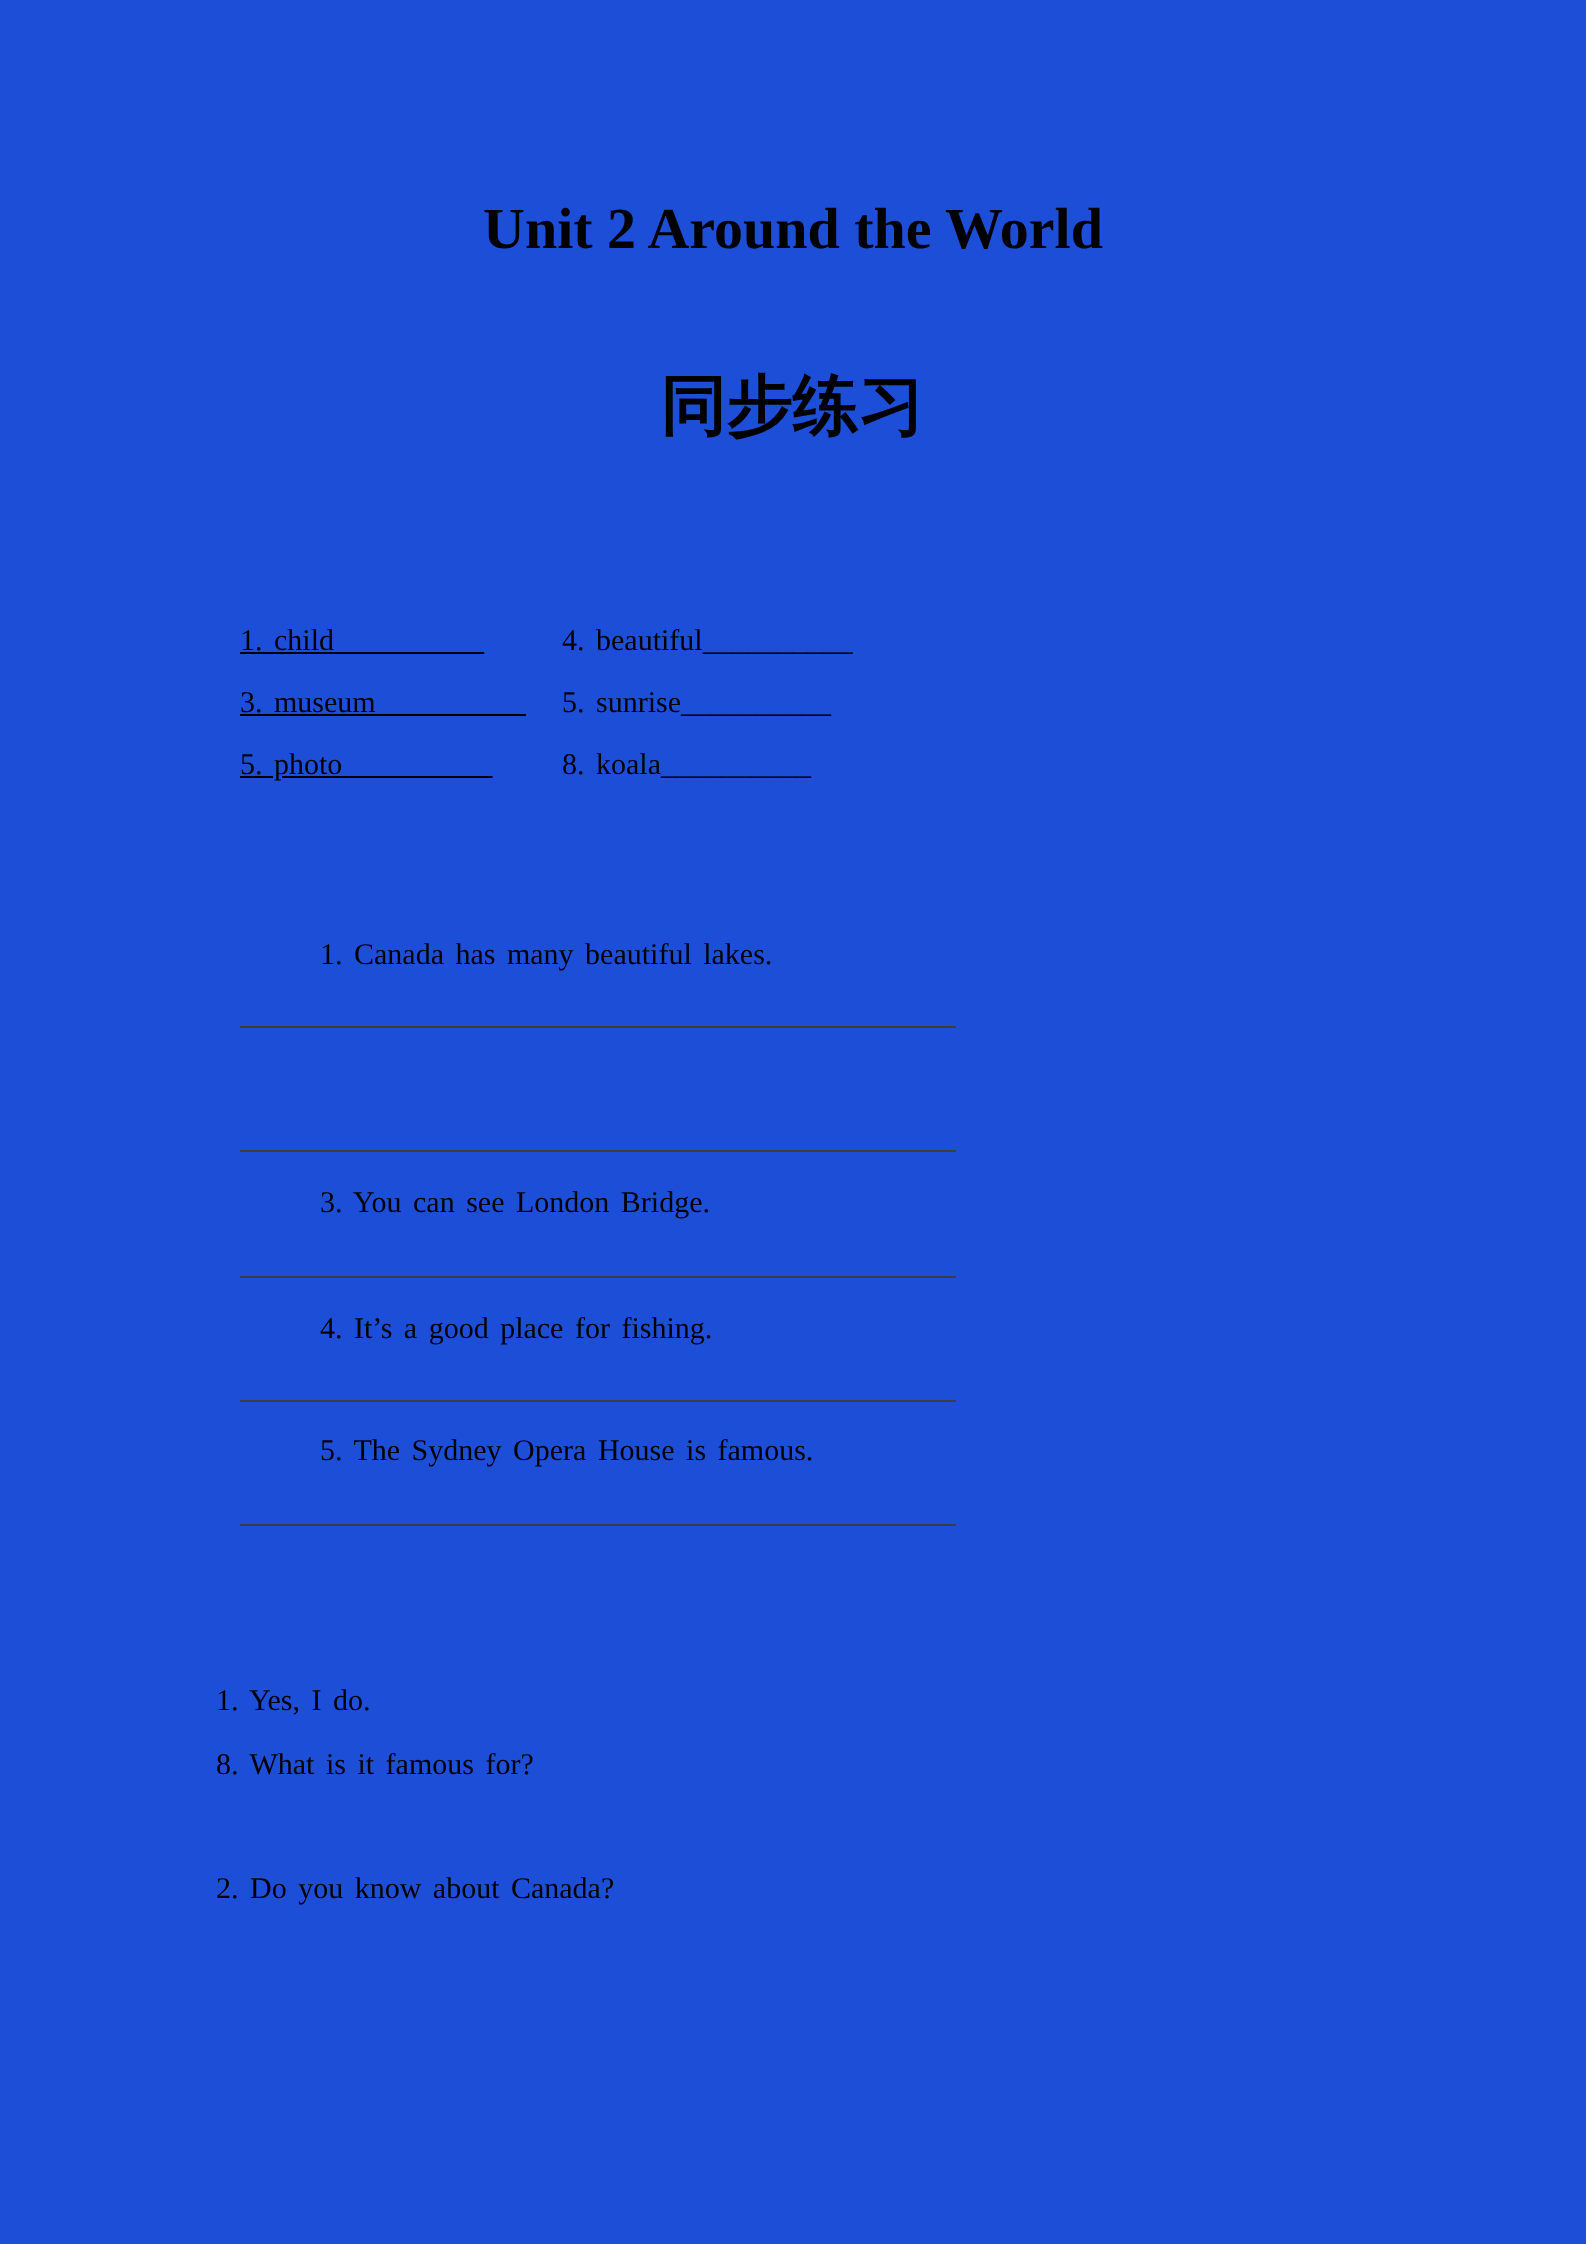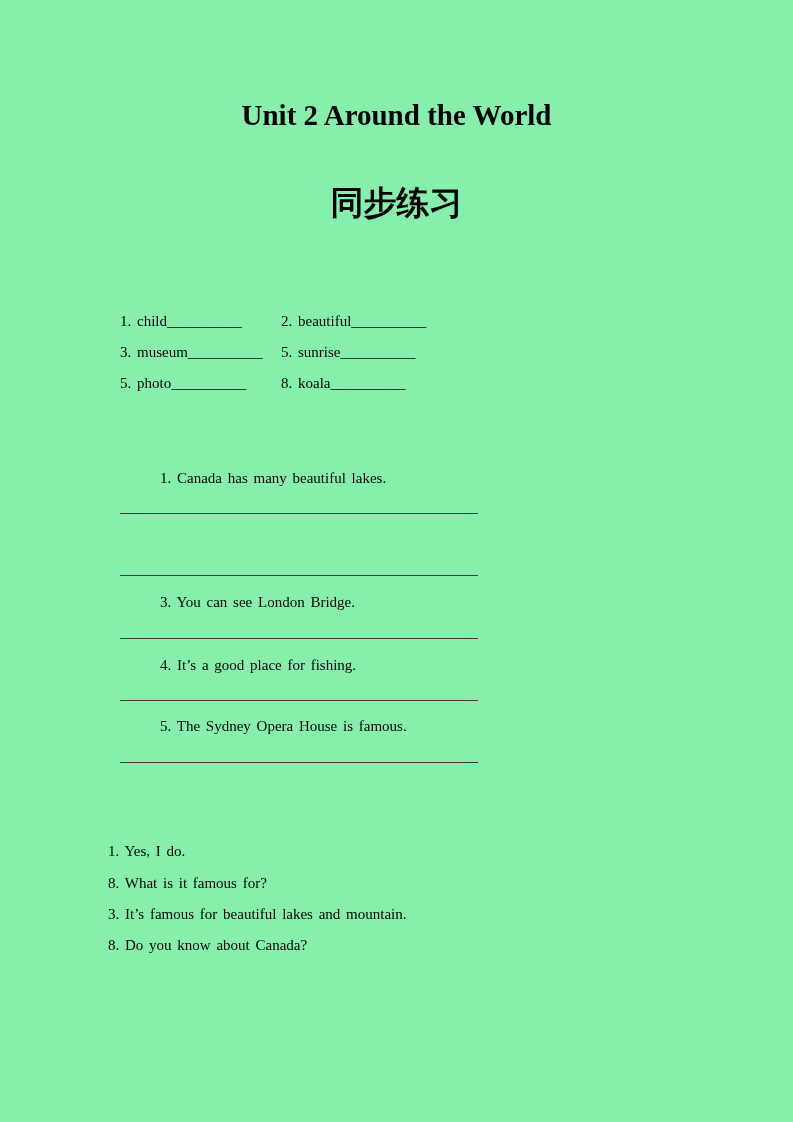--- a/index.html
+++ b/index.html
@@ -5,21 +5,21 @@
   html, body {
     margin: 0;
     padding: 0;
     background: #ffffff;
   }
   .page {
     position: relative;
     width: 793px;
     height: 1122px;
     margin: 0 auto;
-    background: #86efac;
+    background: #1d4ed8;
     color: #000000;
     font-family: "Liberation Serif", "DejaVu Serif", serif;
     overflow: hidden;
   }
   .abs { position: absolute; }
   .title-en, .title-lesson {
     left: 0;
     width: 793px;
     text-align: center;
     font-weight: bold;
@@ -43,41 +43,42 @@
   .body-text {
     font-size: 15px;
     line-height: 1.15;
     word-spacing: 2px;
     white-space: nowrap;
   }
   .word-row { left: 120px; }
   .word-cell-left {
     display: inline-block;
     width: 161px;
+    text-decoration: underline;
   }
   .word-cell-right { display: inline-block; }
   .sentence { left: 120px; margin-left: 40px; }
   .blank-line {
     left: 120px;
     width: 358px;
     height: 0;
     border-top: 1px solid #3d3d3d;
   }
   .qa-line { left: 108px; }
 </style>
 </head>
 <body>
 
 <div class="page">
 
   <div class="abs title-en">Unit 2 Around the World</div>
   <div class="abs title-cn">同步练习</div>
 
   <div class="abs body-text word-row" style="top:313px">
-    <span class="word-cell-left">1. child__________</span><span class="word-cell-right">2. beautiful__________</span>
+    <span class="word-cell-left">1. child__________</span><span class="word-cell-right">4. beautiful__________</span>
   </div>
   <div class="abs body-text word-row" style="top:344px">
     <span class="word-cell-left">3. museum__________</span><span class="word-cell-right">5. sunrise__________</span>
   </div>
   <div class="abs body-text word-row" style="top:375px">
     <span class="word-cell-left">5. photo__________</span><span class="word-cell-right">8. koala__________</span>
   </div>
 
   <div class="abs body-text sentence" style="top:470px">1. Canada has many beautiful lakes.</div>
   <div class="abs blank-line" style="top:513px"></div>
@@ -88,16 +89,15 @@
   <div class="abs blank-line" style="top:638px"></div>
 
   <div class="abs body-text sentence" style="top:657px">4. It’s a good place for fishing.</div>
   <div class="abs blank-line" style="top:700px"></div>
 
   <div class="abs body-text sentence" style="top:718px">5. The Sydney Opera House is famous.</div>
   <div class="abs blank-line" style="top:762px"></div>
 
   <div class="abs body-text qa-line" style="top:843px">1. Yes, I do.</div>
   <div class="abs body-text qa-line" style="top:875px">8. What is it famous for?</div>
-  <div class="abs body-text qa-line" style="top:906px">3. It’s famous for beautiful lakes and mountain.</div>
-  <div class="abs body-text qa-line" style="top:937px">8. Do you know about Canada?</div>
+  <div class="abs body-text qa-line" style="top:937px">2. Do you know about Canada?</div>
 
 </div>
 
 </body></html>

